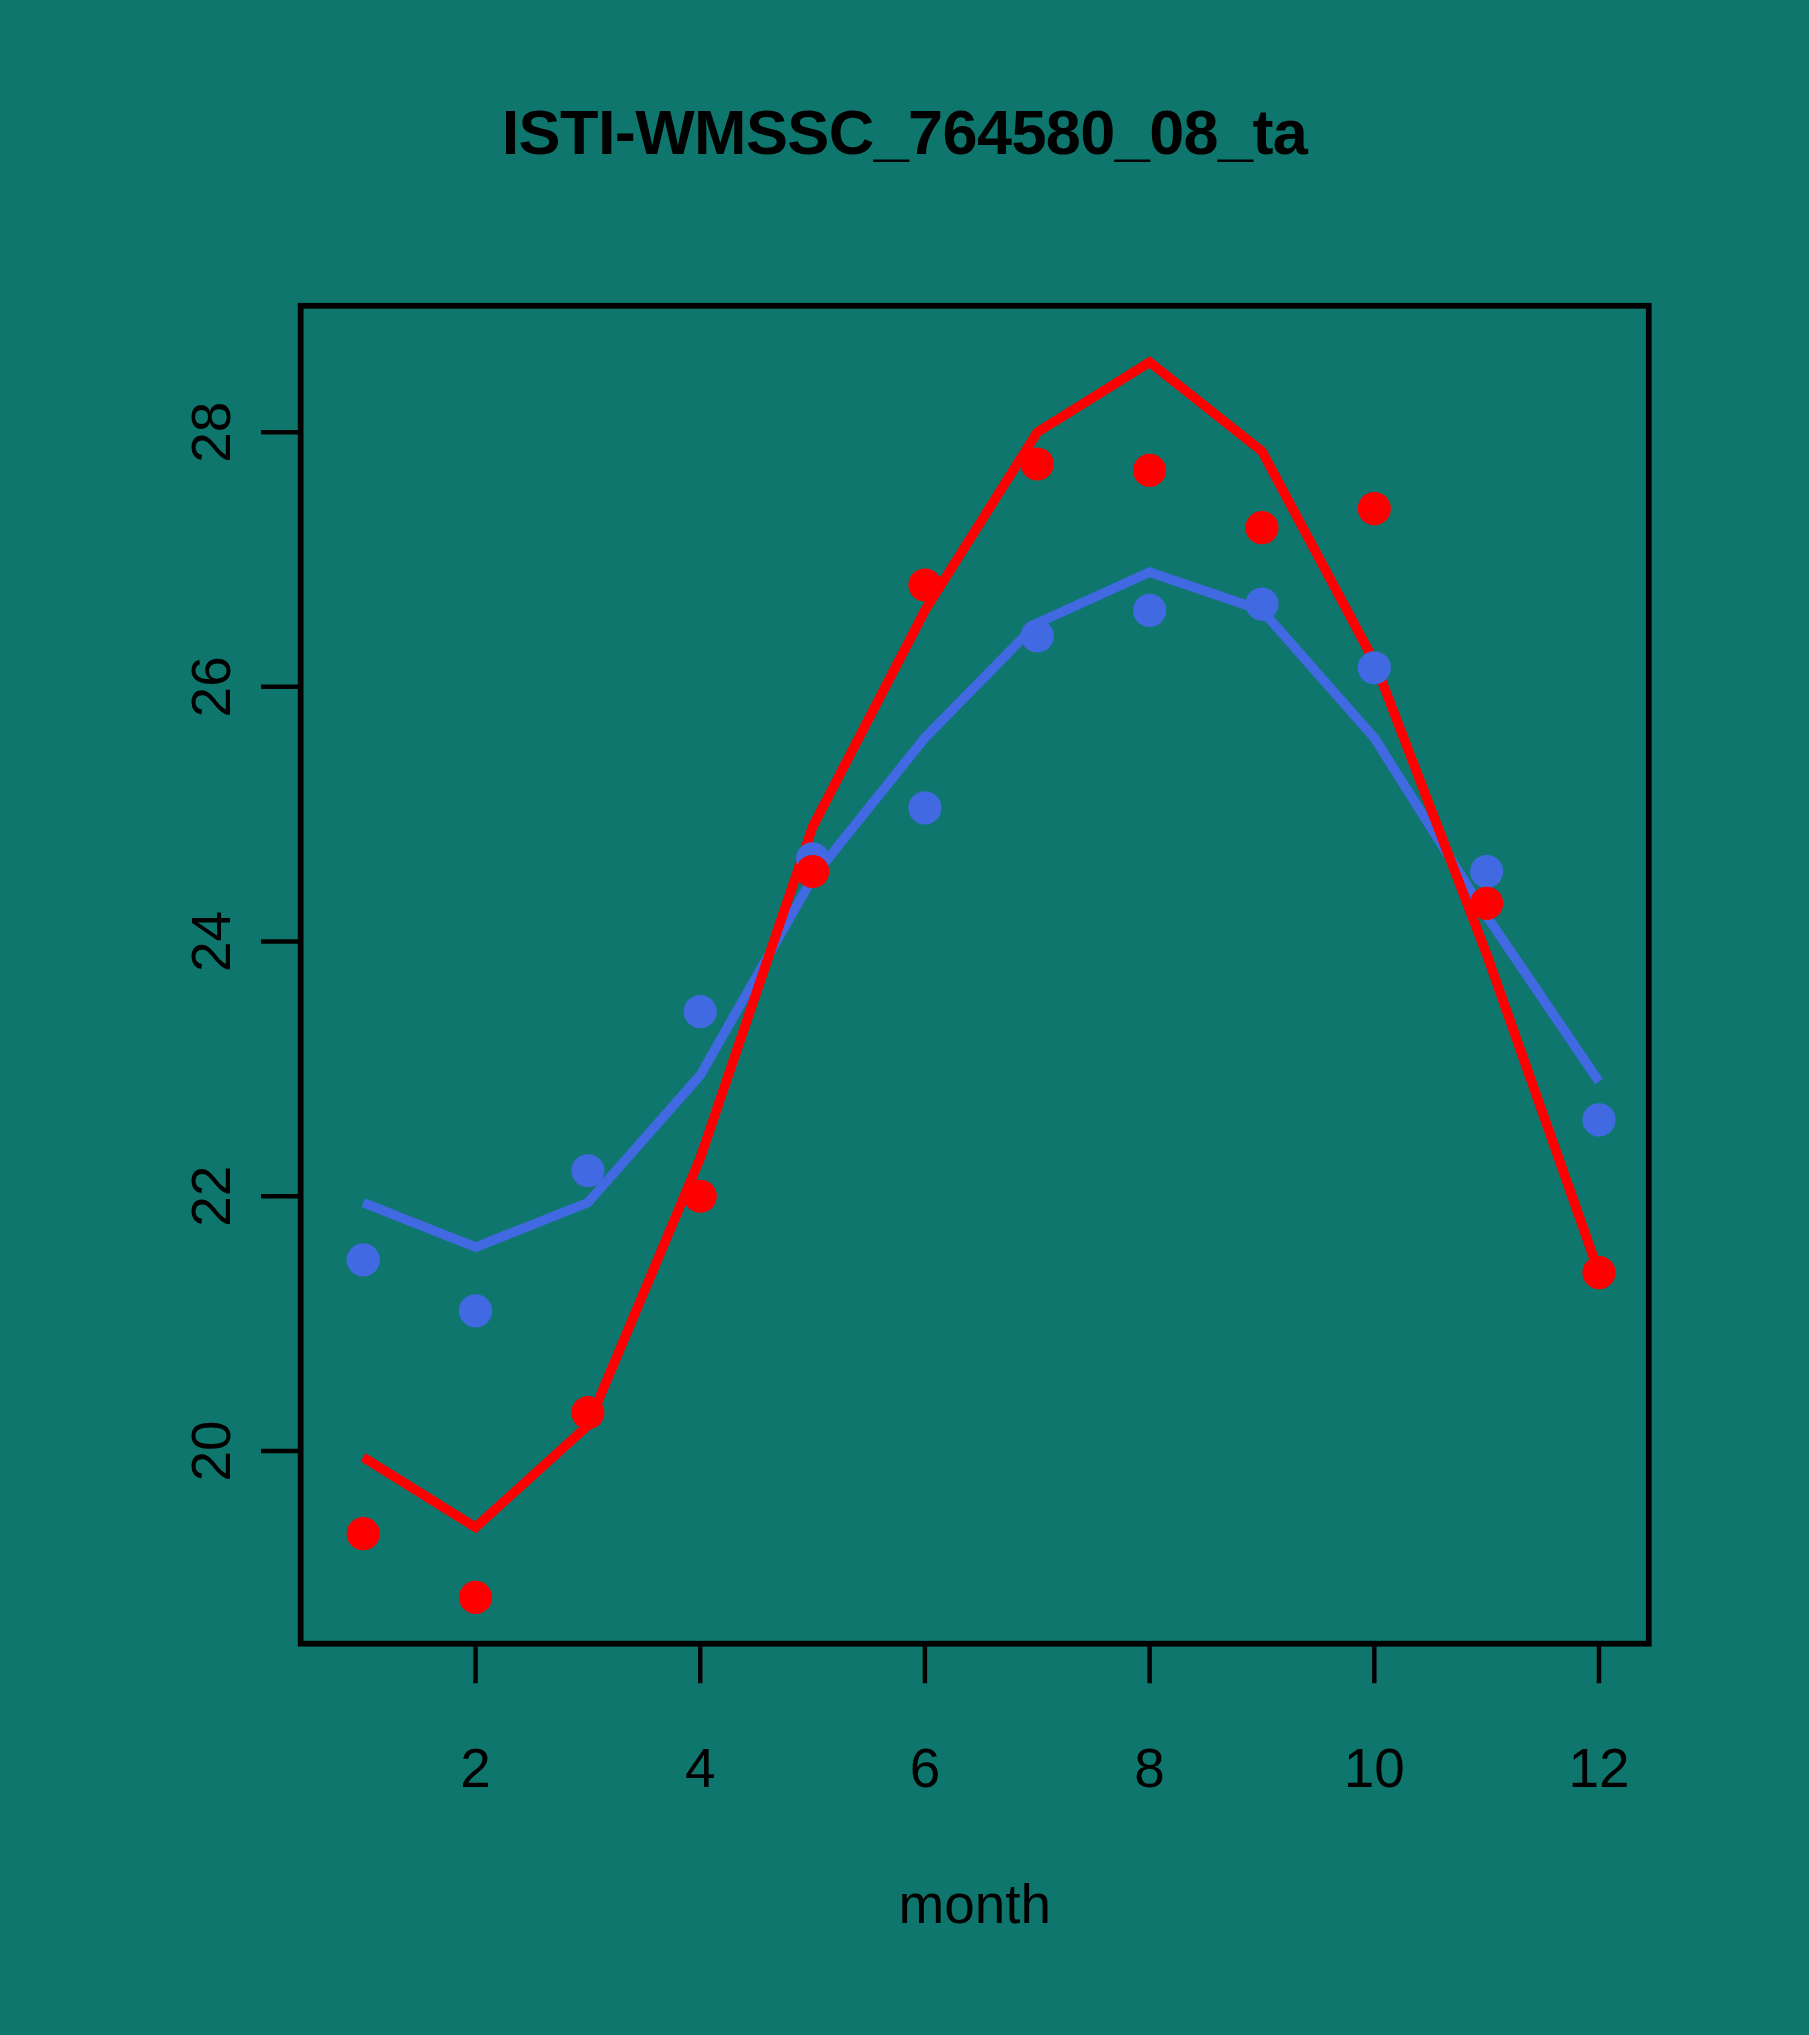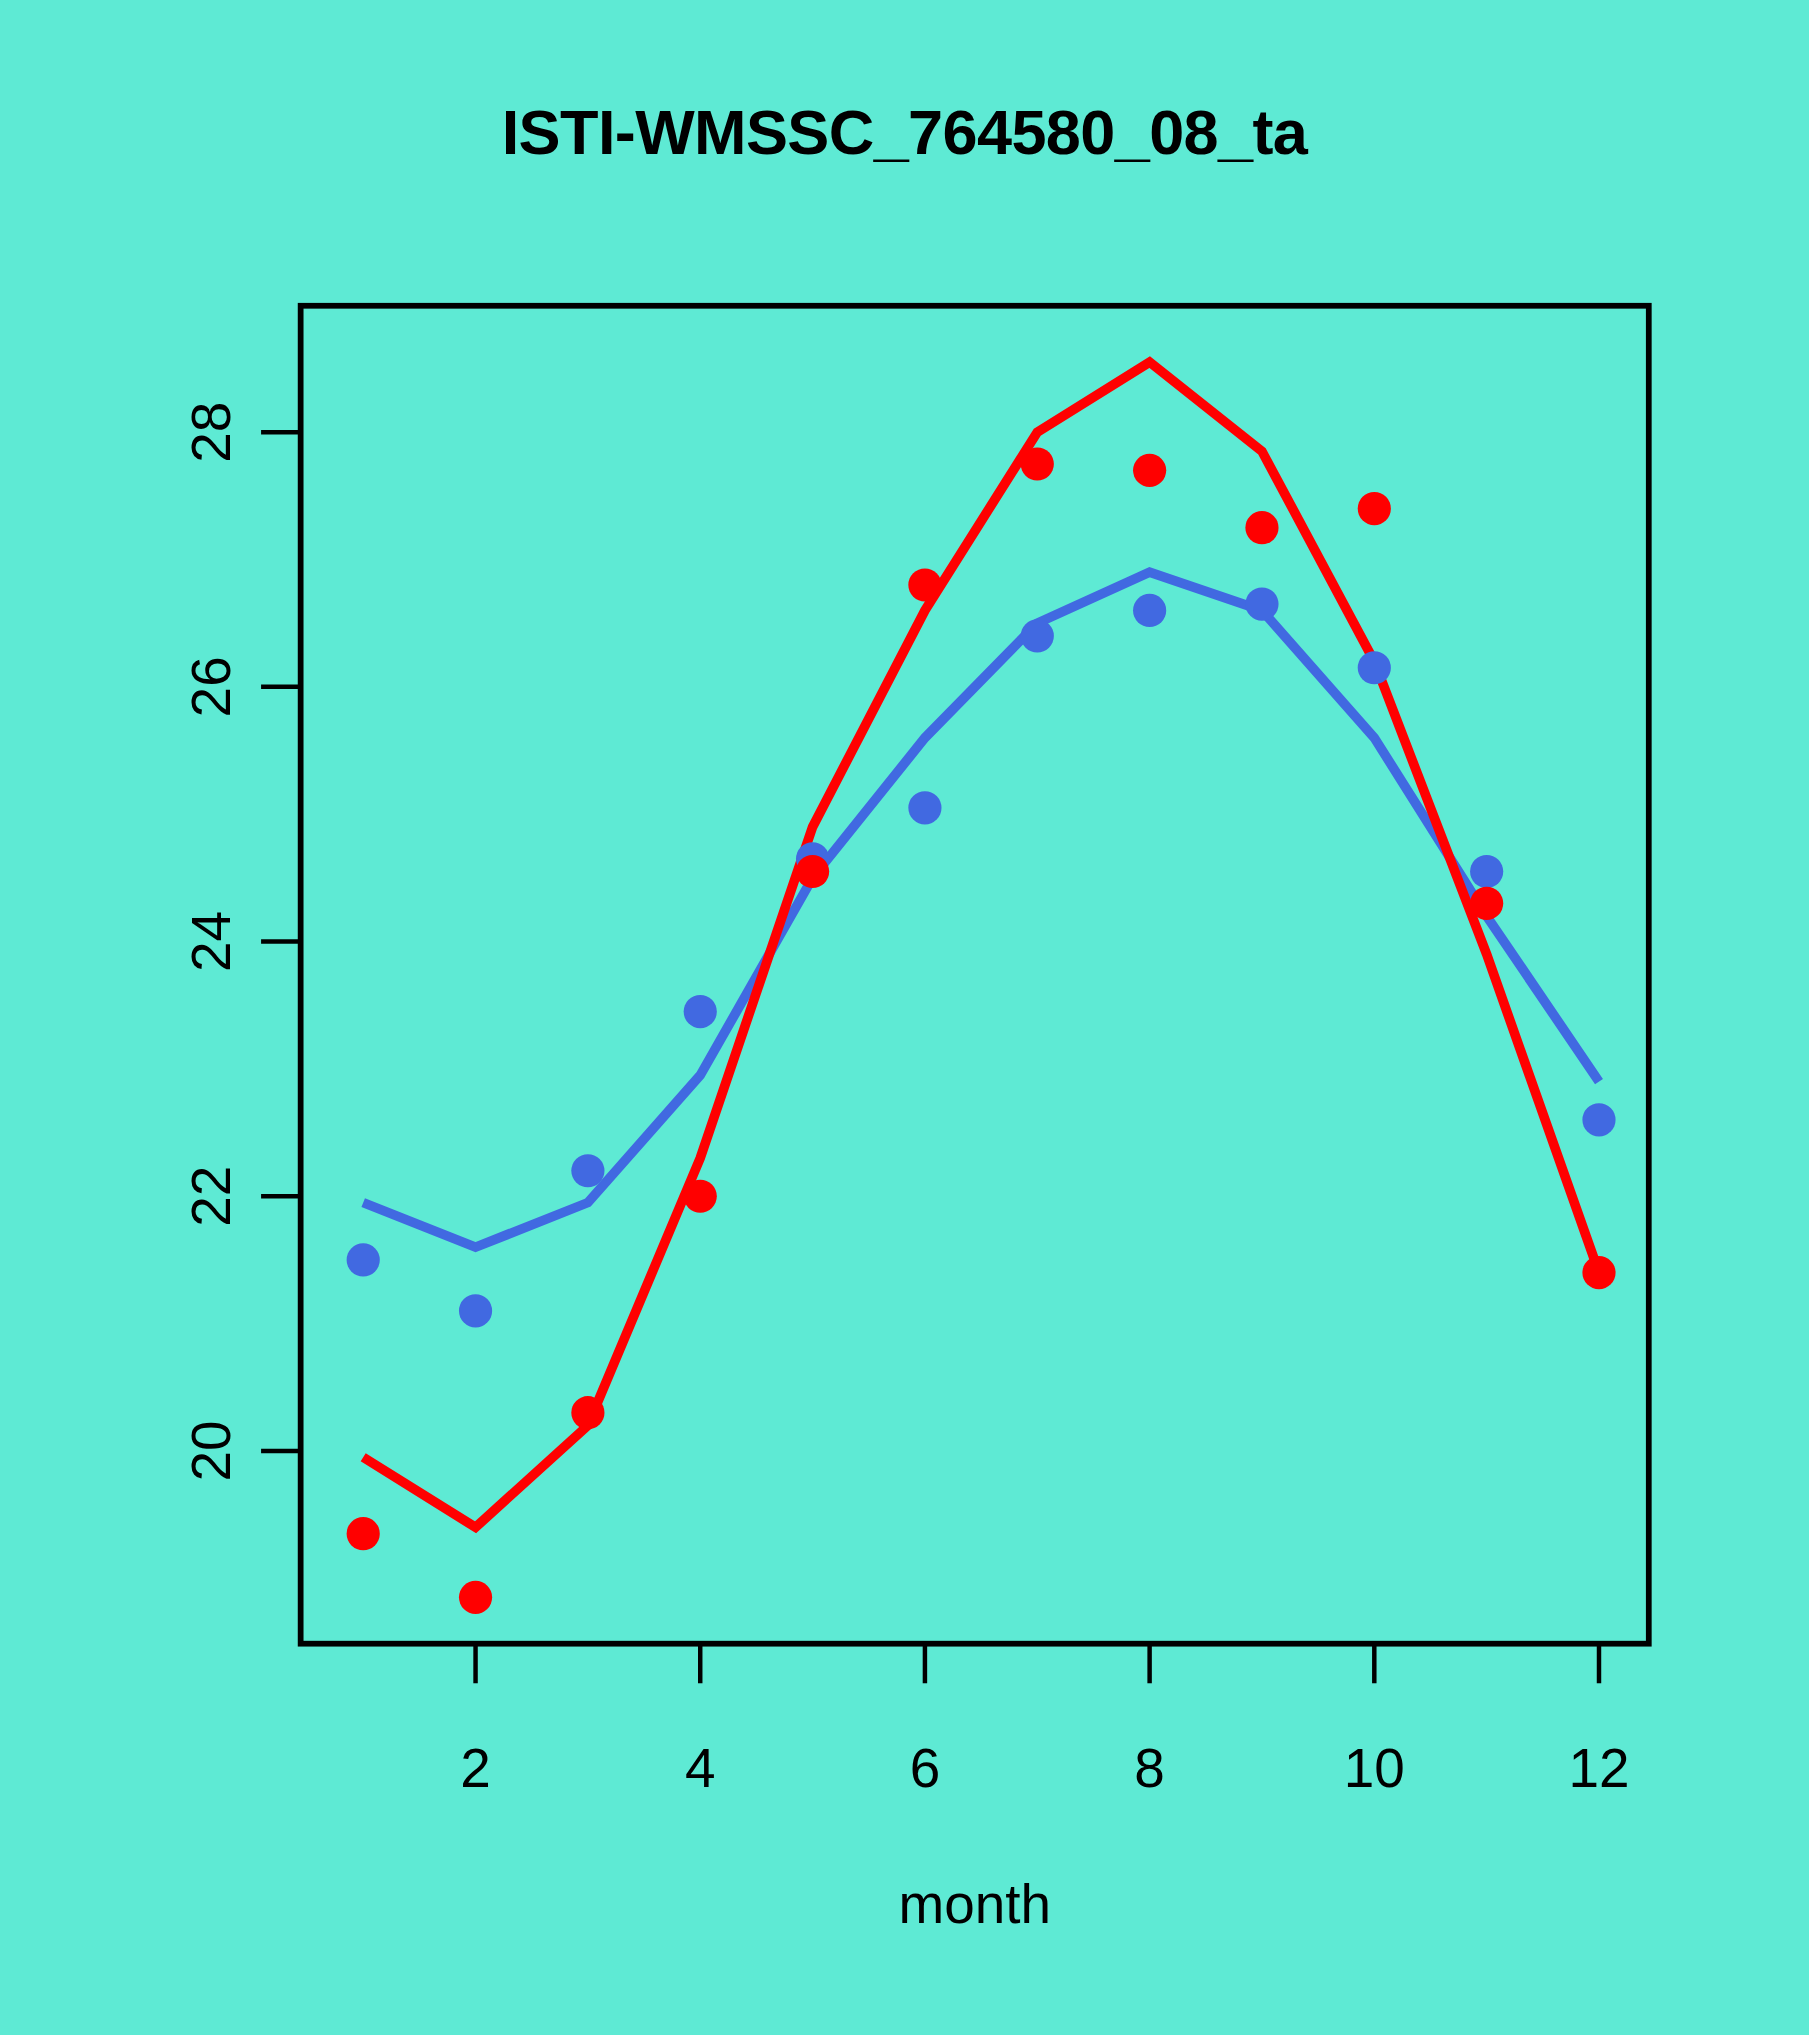--- a/index.html
+++ b/index.html
@@ -10,21 +10,21 @@
   body {
     width: 1809px;
     height: 2035px;
     font-family: "Liberation Sans", sans-serif;
     overflow: hidden;
   }
   #figure {
     position: relative;
     width: 1809px;
     height: 2035px;
-    background: #5eead4;
+    background: #0f766e;
   }
   #chart-title {
     position: absolute;
     left: 0;
     top: 96px;
     width: 1809px;
     text-align: center;
     font-size: 63px;
     font-weight: bold;
     letter-spacing: -0.6px;

